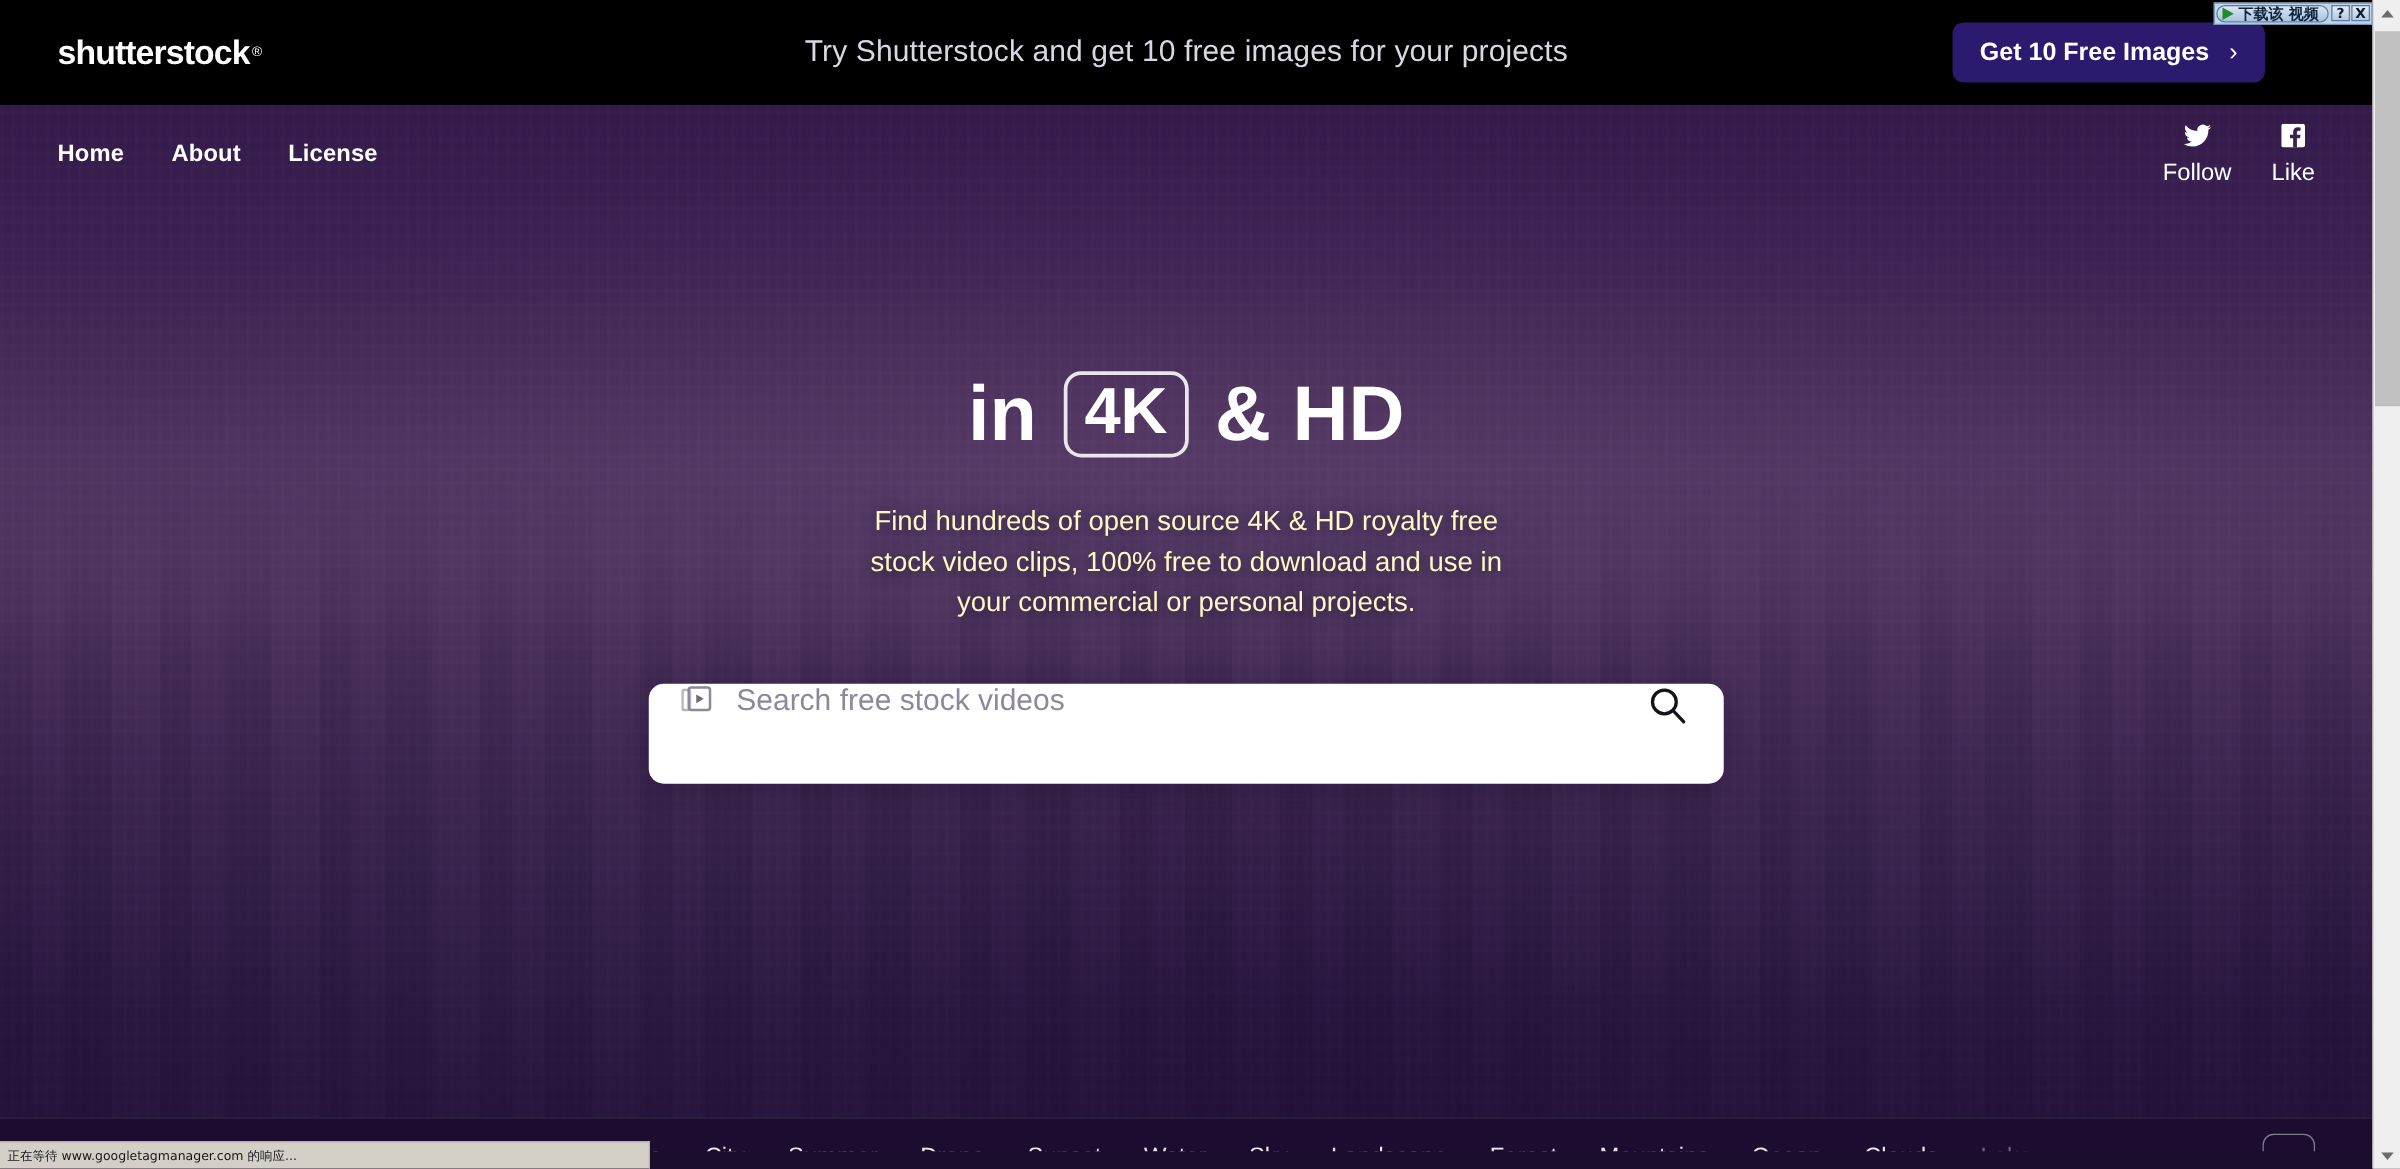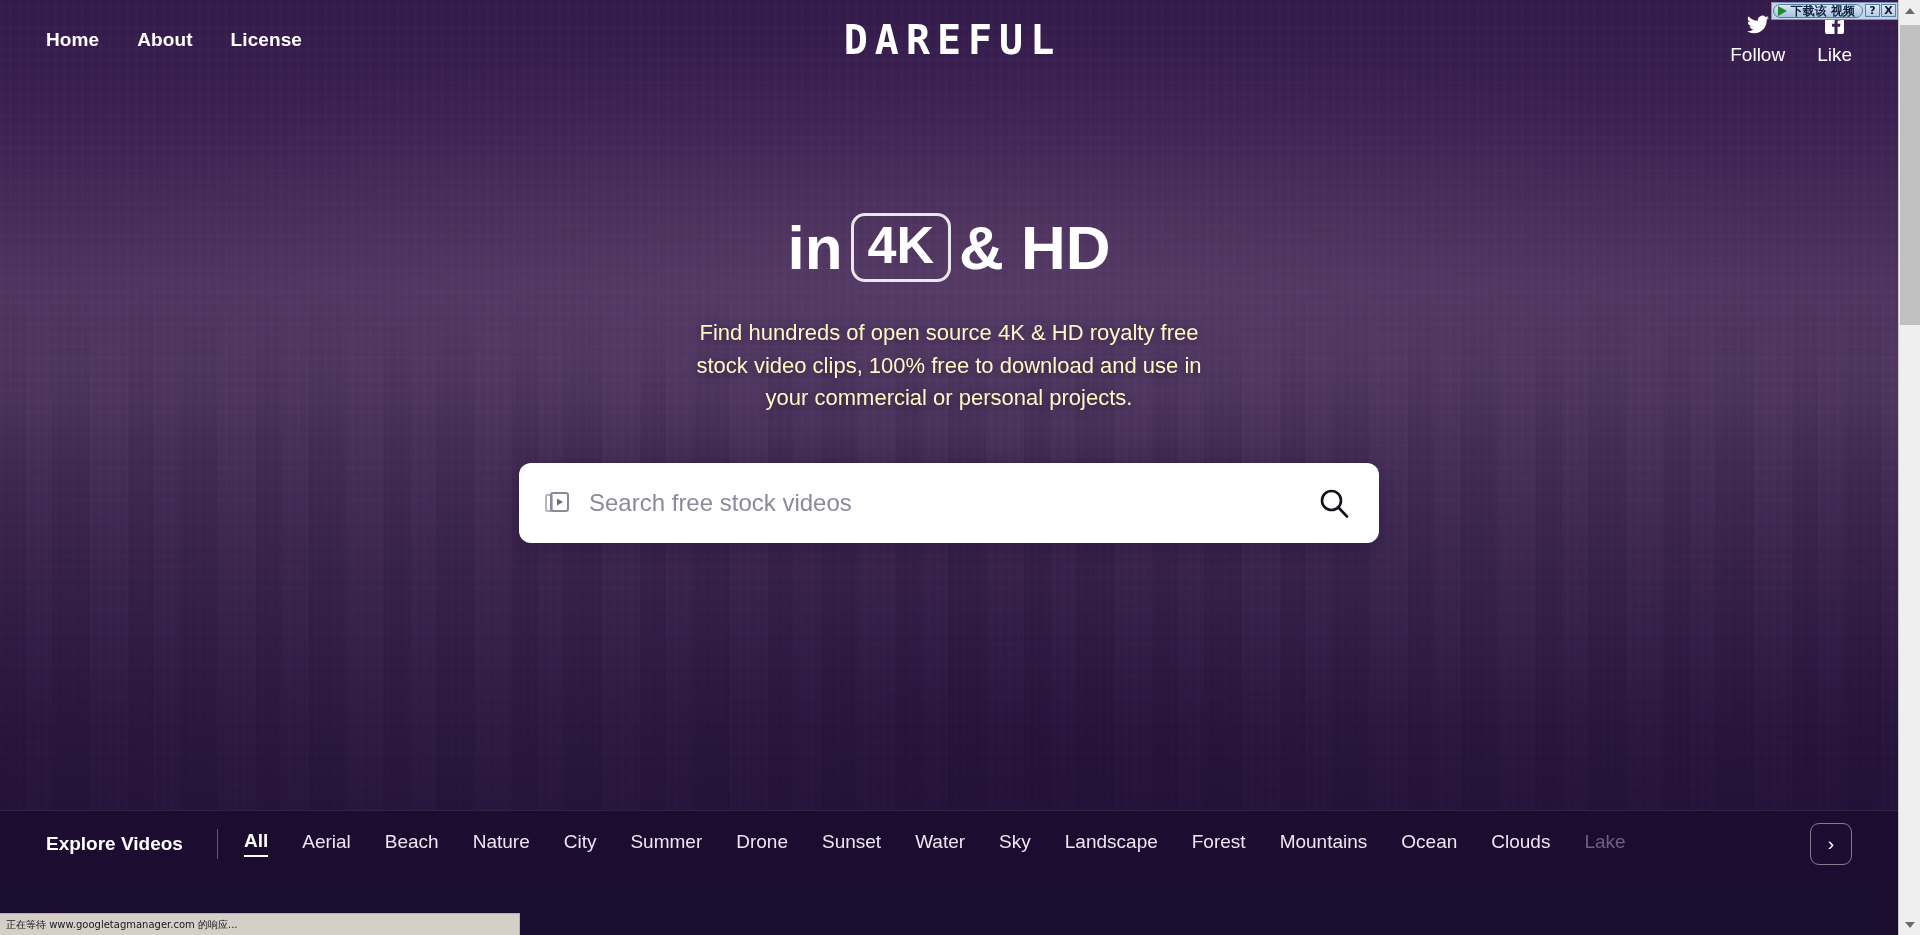--- a/index.html
+++ b/index.html
@@ -158,21 +158,21 @@
   }
   .headline {
     font-size:62px;
     font-weight:700;
     line-height:1.02;
     letter-spacing:-0.5px;
     text-shadow:0 2px 14px rgba(20,8,36,0.45);
   }
   .headline-line2 {
     margin-top:20px;
-    display:flex; align-items:center; justify-content:center; gap:8px;
+    display:flex; align-items:center; justify-content:center; gap:21px;
     font-size:62px; font-weight:700;
   }
   .badge-4k {
     border:3px solid rgba(255,255,255,0.88);
     border-radius:14px;
     padding:2px 14px 6px;
     font-size:52px;
     line-height:1.05;
     display:inline-block;
   }
@@ -184,21 +184,21 @@
     color:#fef9c3;
     text-shadow:0 1px 10px rgba(20,8,36,0.5);
   }
 
   
   .search-wrap {
     margin:48px auto 0;
     width:860px; height:80px;
     background:#fff;
     border-radius:12px;
-    display:flex; align-items:center;
+    display:flex; align-items:flex-start;
     padding:0 28px 0 26px;
     box-shadow:0 4px 22px rgba(20,8,36,0.28);
   }
   .search-input {
     flex:1;
     border:none; outline:none;
     font-size:24px;
     color:#3c3650;
     font-family:"Liberation Sans", sans-serif;
     margin-left:18px;
@@ -337,35 +337,45 @@
     line-height:1;
   }
 </style>
 </head>
 <body>
 
 <div id="viewport">
 
   <div id="page">
 
+    <div class="promo-bar">
+      <div class="ss-logo">
+        <span>shutterstock</span>
+          <span class="reg">®</span>
+      </div>
+      <div class="promo-text">Try Shutterstock and get 10 free images for your projects</div>
+      <div class="promo-cta">
+        <span>Get 10 Free Images</span>
+        <span class="chev">›</span>
+      </div>
+    </div>
 
     <div class="hero">
       <div class="hero-photo"></div>
       <div class="hero-tint"></div>
 
       <div class="hero-inner">
 
         <div class="site-nav">
           <div class="nav-left">
             <a class="nav-link" href="#">Home</a>
             <a class="nav-link" href="#">About</a>
             <a class="nav-link" href="#">License</a>
           </div>
 
-          <div class="brand-logo">DAREFUL</div>
 
           <div class="nav-right">
             <div class="social">
               <span class="icn">
                 <svg width="22" height="19" viewBox="0 0 24 20" fill="#ffffff">
                     <path d="M24 2.6a9.6 9.6 0 0 1-2.8.8A4.9 4.9 0 0 0 23.3.7a9.7 9.7 0 0 1-3.1 1.2A4.9 4.9 0 0 0 11.8 6 13.9 13.9 0 0 1 1.7.9 4.9 4.9 0 0 0 3.2 7.4 4.8 4.8 0 0 1 1 6.8v.1a4.9 4.9 0 0 0 3.9 4.8 4.9 4.9 0 0 1-2.2.1 4.9 4.9 0 0 0 4.6 3.4A9.9 9.9 0 0 1 0 17.3a13.9 13.9 0 0 0 7.5 2.2c9.1 0 14-7.5 14-14v-.6A10 10 0 0 0 24 2.6z"></path>
                   </svg>
               </span>
               <span>Follow</span>
             </div>

